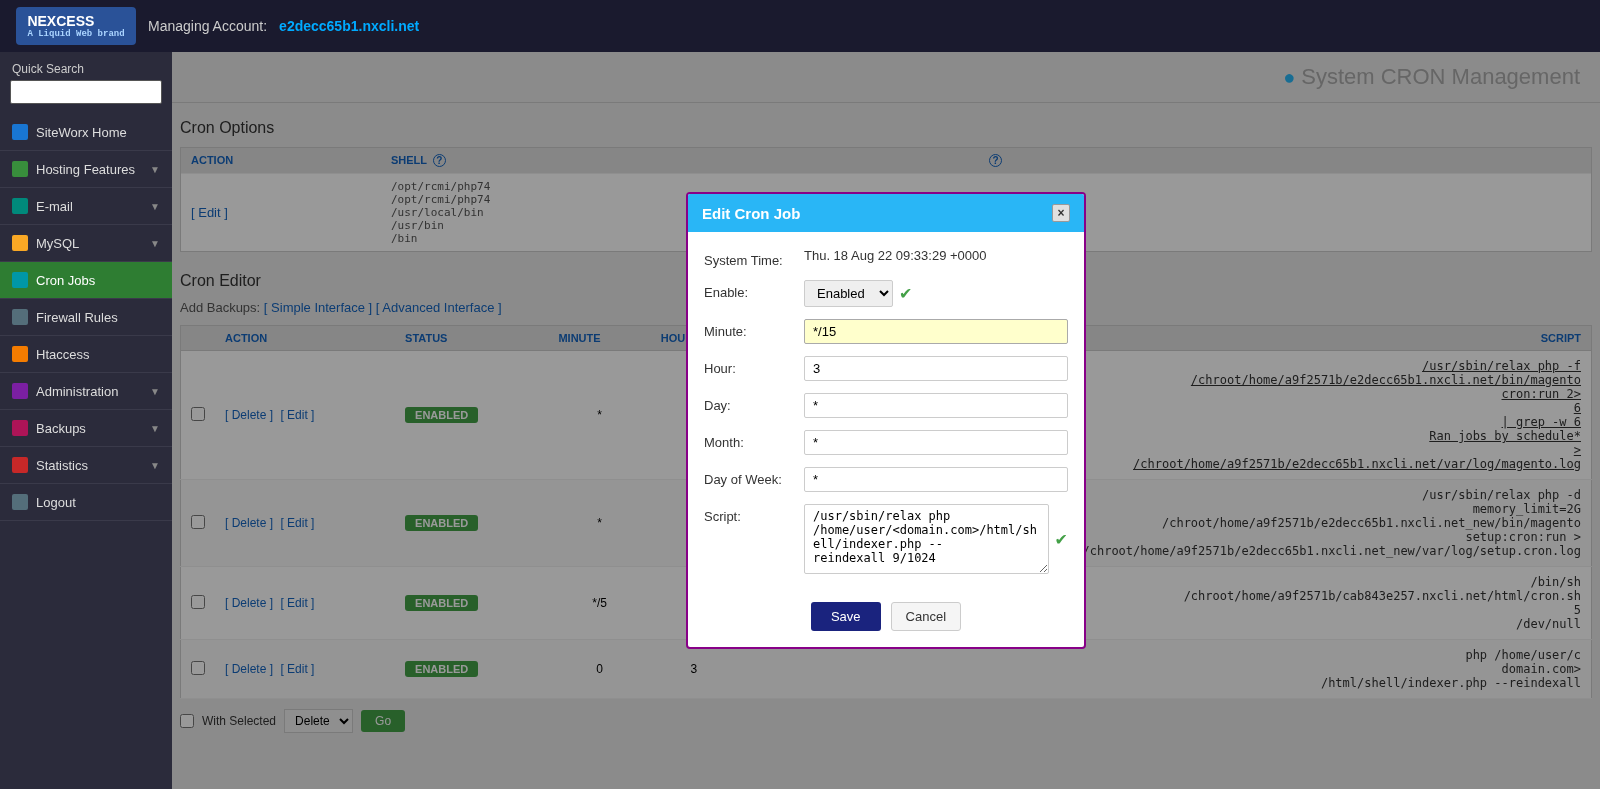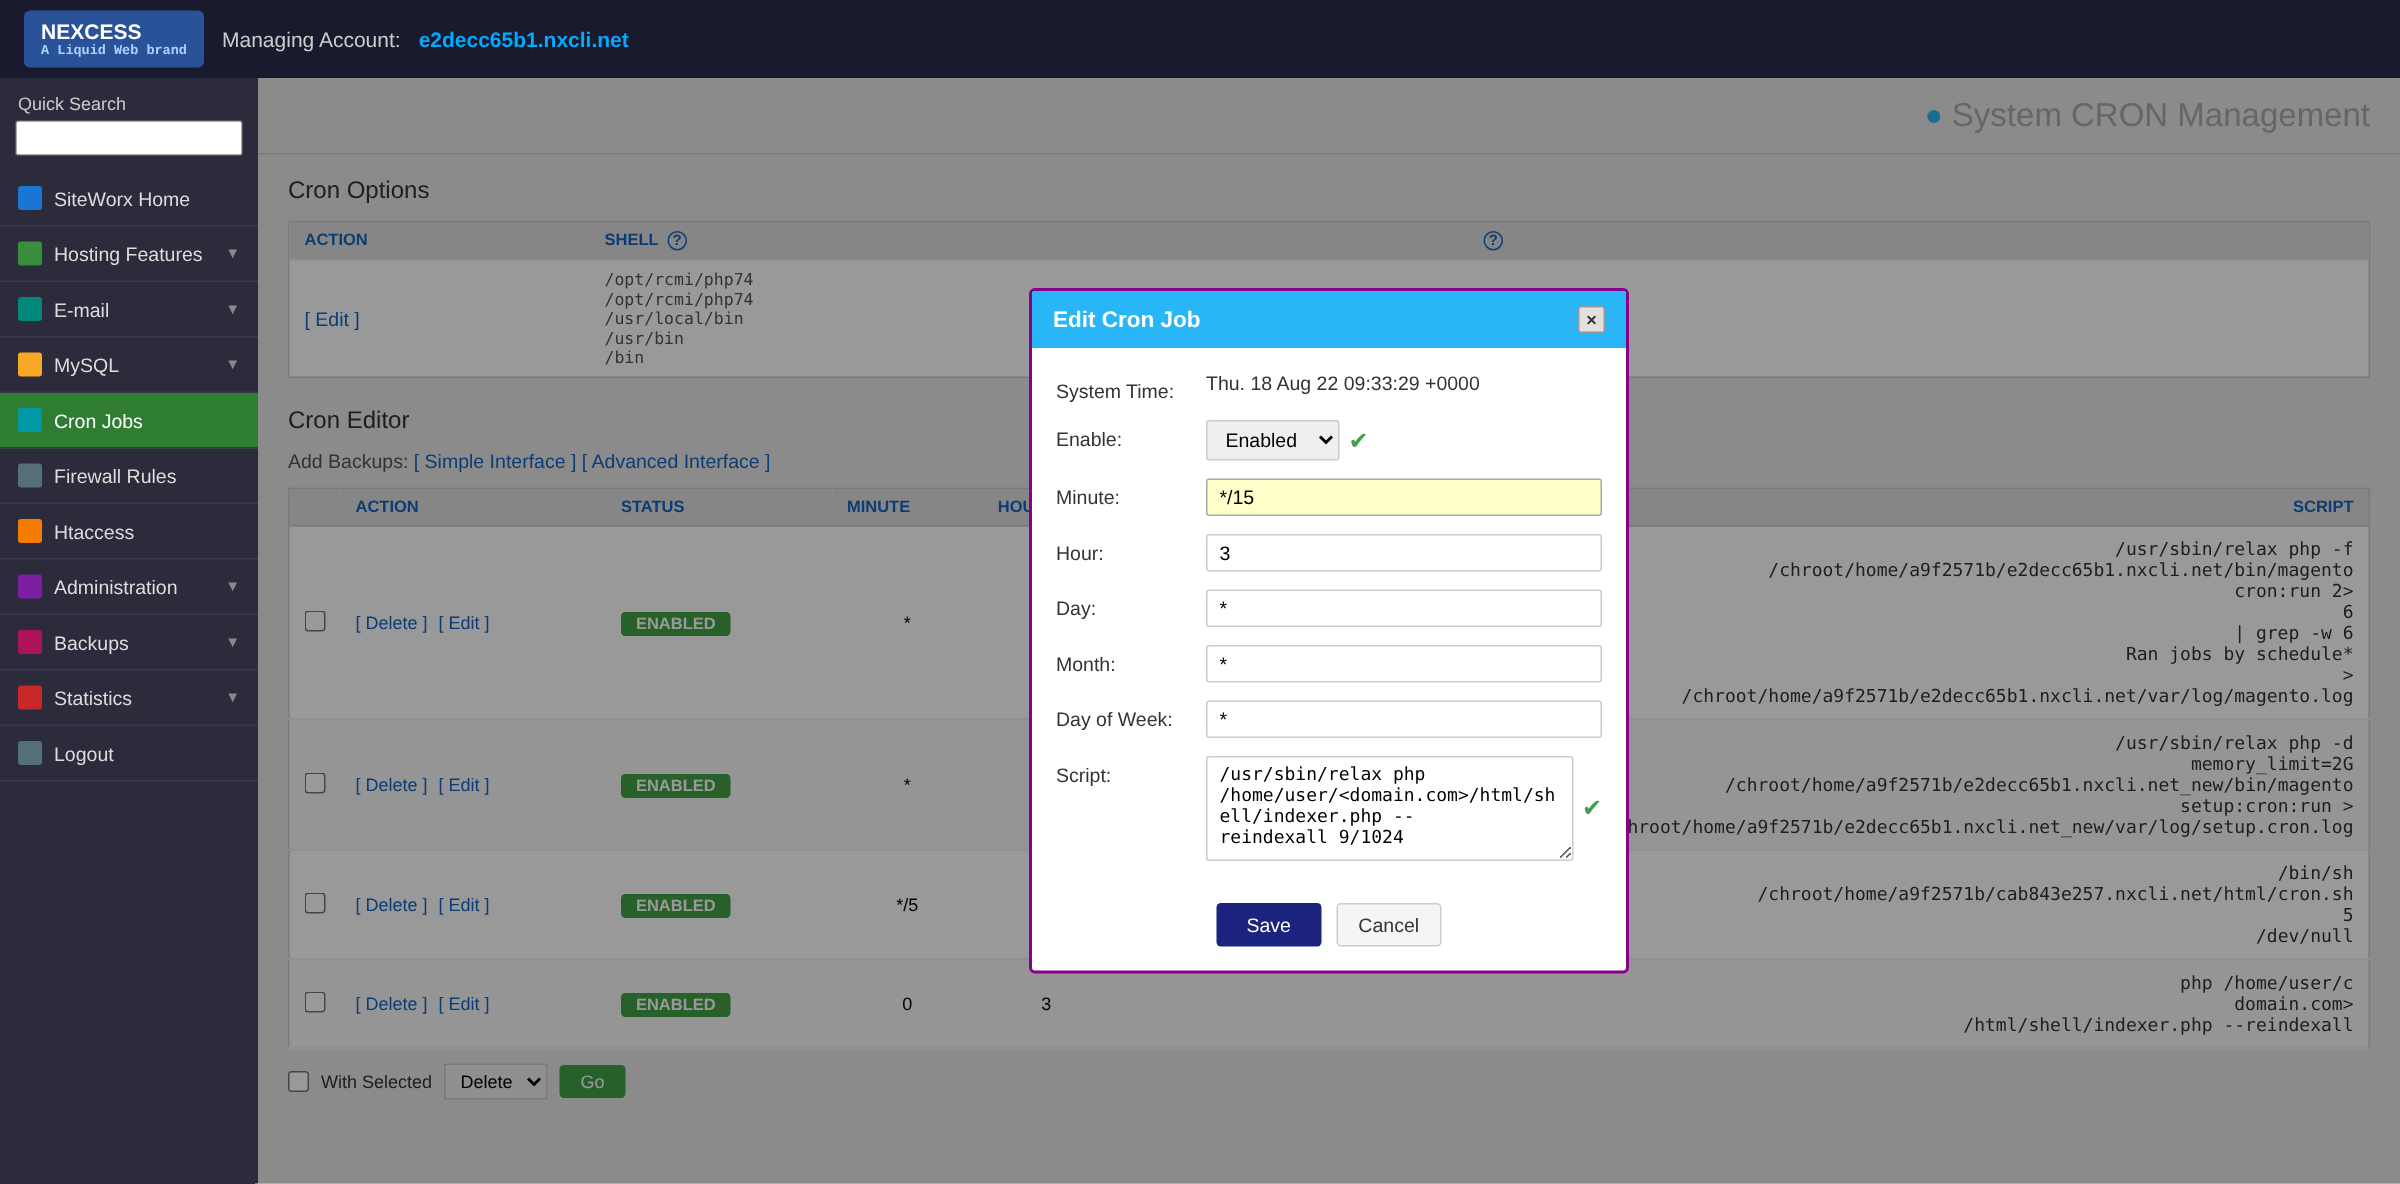--- a/index.html
+++ b/index.html
@@ -99,21 +99,21 @@
     }
     .page-title {
       color: #aaa;
       font-size: 22px;
       display: flex;
       align-items: center;
       gap: 6px;
     }
     .page-title-icon { color: #29b6f6; font-size: 20px; }
 
-    .content { padding: 16px 20px; }
+    .content { padding: 16px 8px; }
 
     .section-title {
       font-size: 16px;
       color: #333;
       margin-bottom: 10px;
     }
 
     
     .table-container { background: #fff; border: 1px solid #ccc; margin-bottom: 20px; }
     .table-header { display: grid; background: #e0e0e0; padding: 6px 10px; font-size: 11px; font-weight: bold; color: #1565c0; }
@@ -391,21 +391,21 @@
         <tbody id="cron-rows">
             <tr>
     <td><input type="checkbox" class="row-checkbox" style=""></td>
     <td style="color:#1565c0;cursor:pointer;">
       <span style="margin-right:4px;">[ Delete ]</span>
       <span>[ Edit ]</span>
     </td>
     <td><span class="enabled-badge">ENABLED</span></td>
     <td style="text-align:center;">*</td>
     <td style="text-align:center;">*</td>
-    <td class="script-col" style="white-space:pre-line;">/usr/sbin/relax php -f
+    <td class="script-col" style="white-space:pre-line;text-decoration:underline;">/usr/sbin/relax php -f
 /chroot/home/a9f2571b/e2decc65b1.nxcli.net/bin/magento
 cron:run 2&gt;
 6
 | grep -w 6
 Ran jobs by schedule*
 &gt;
 /chroot/home/a9f2571b/e2decc65b1.nxcli.net/var/log/magento.log</td>
   </tr>
             <tr>
     <td><input type="checkbox" class="row-checkbox" style=""></td>

